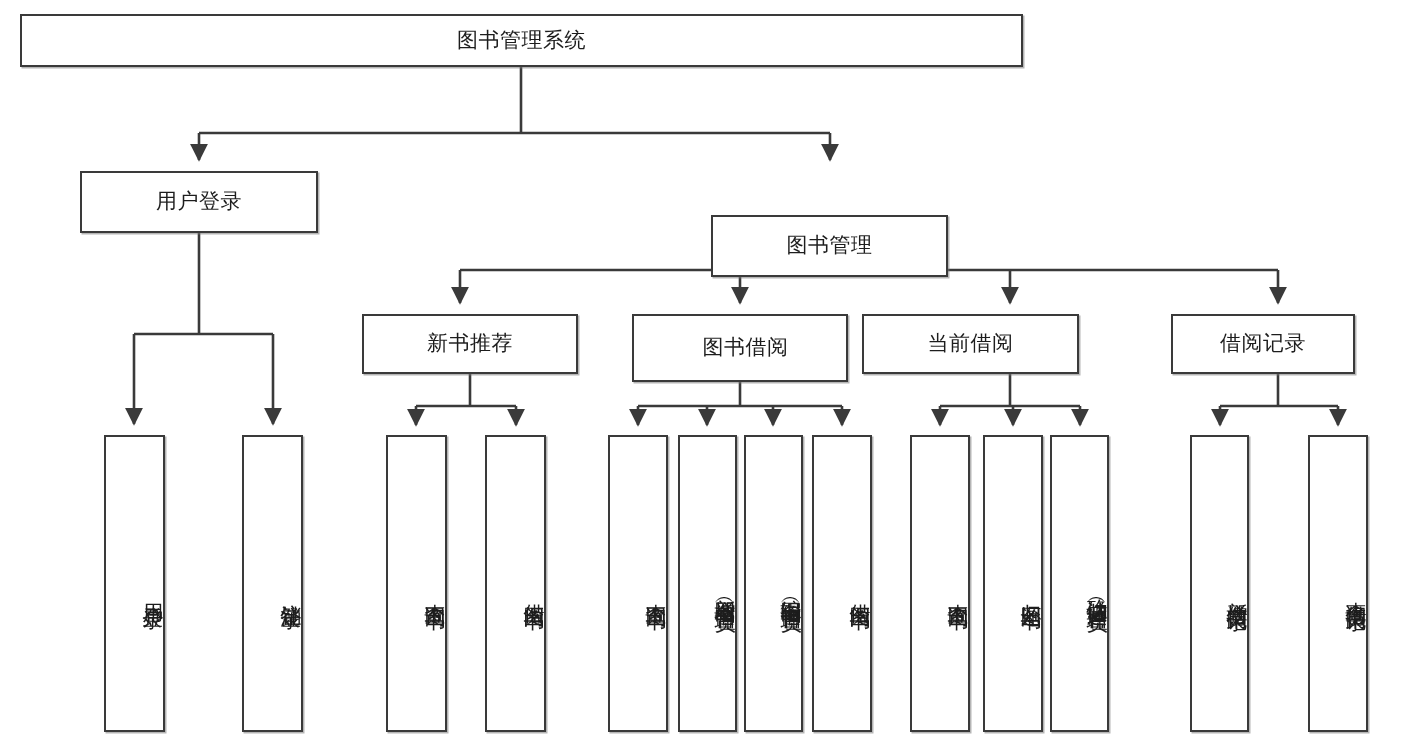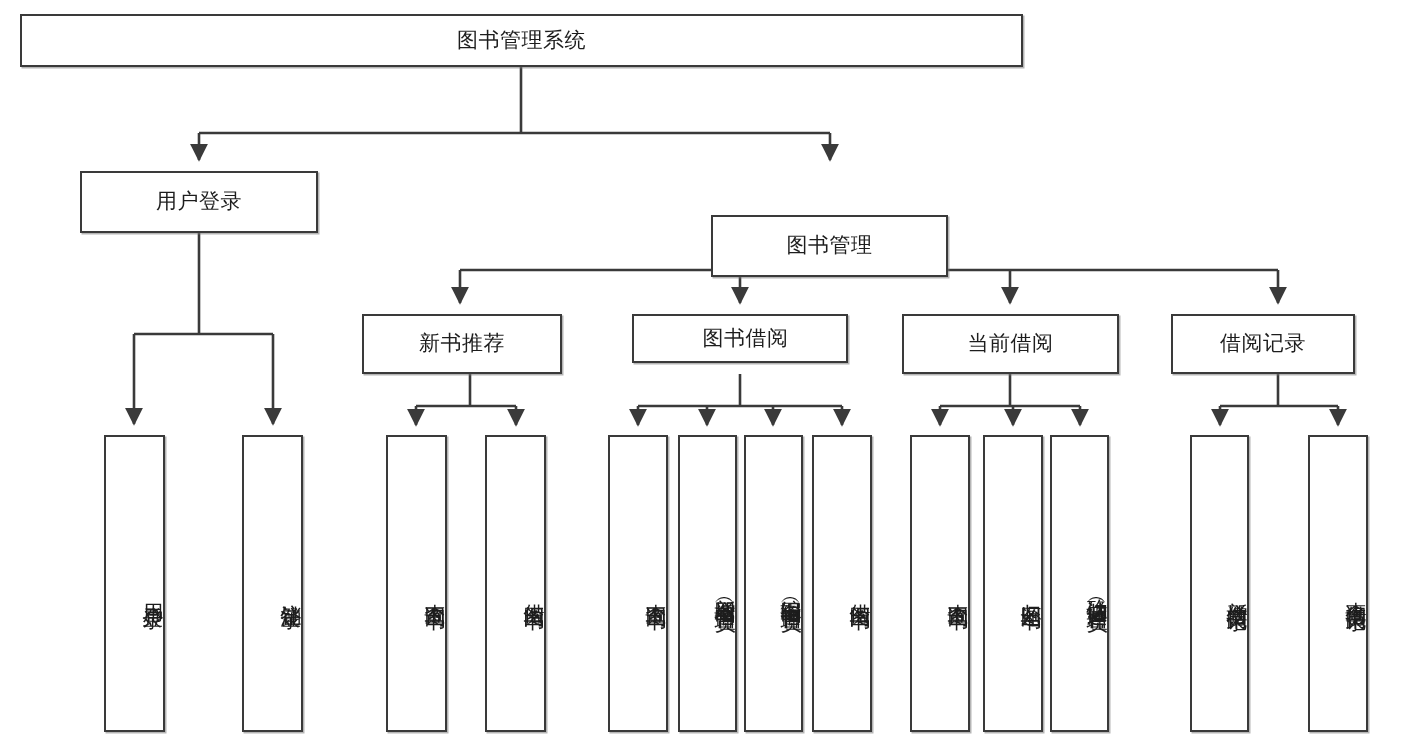--- a/index.html
+++ b/index.html
@@ -128,27 +128,27 @@
     <span class="txt">图书管理系统</span>
   </div>
 
   <div class="node" style="left:80px; top:171px; width:238px; height:62px;">
     <span class="txt">用户登录</span>
   </div>
   <div class="node" style="left:711px; top:171px; width:237px; height:62px;margin-top:44px;">
     <span class="txt">图书管理</span>
   </div>
 
-  <div class="node" style="left:362px; top:314px; width:200px; height:60px;">
+  <div class="node" style="left:362px; top:314px; width:216px; height:60px;">
     <span class="txt">新书推荐</span>
   </div>
-  <div class="node" style="left:632px; top:314px; width:216px; height:49px;padding-left:11px;">
+  <div class="node" style="left:632px; top:314px; width:216px; height:68px;padding-left:11px;">
     <span class="txt">图书借阅</span>
   </div>
-  <div class="node" style="left:902px; top:314px; width:217px; height:60px;">
+  <div class="node" style="left:862px; top:314px; width:217px; height:60px;">
     <span class="txt">当前借阅</span>
   </div>
   <div class="node" style="left:1171px; top:314px; width:184px; height:60px;">
     <span class="txt">借阅记录</span>
   </div>
 
   <div class="node leaf" style="left:104px; top:435px; width:61px; height:297px;">
     <span class="txt">用户登录</span>
   </div>
   <div class="node leaf" style="left:242px; top:435px; width:61px; height:297px;">

